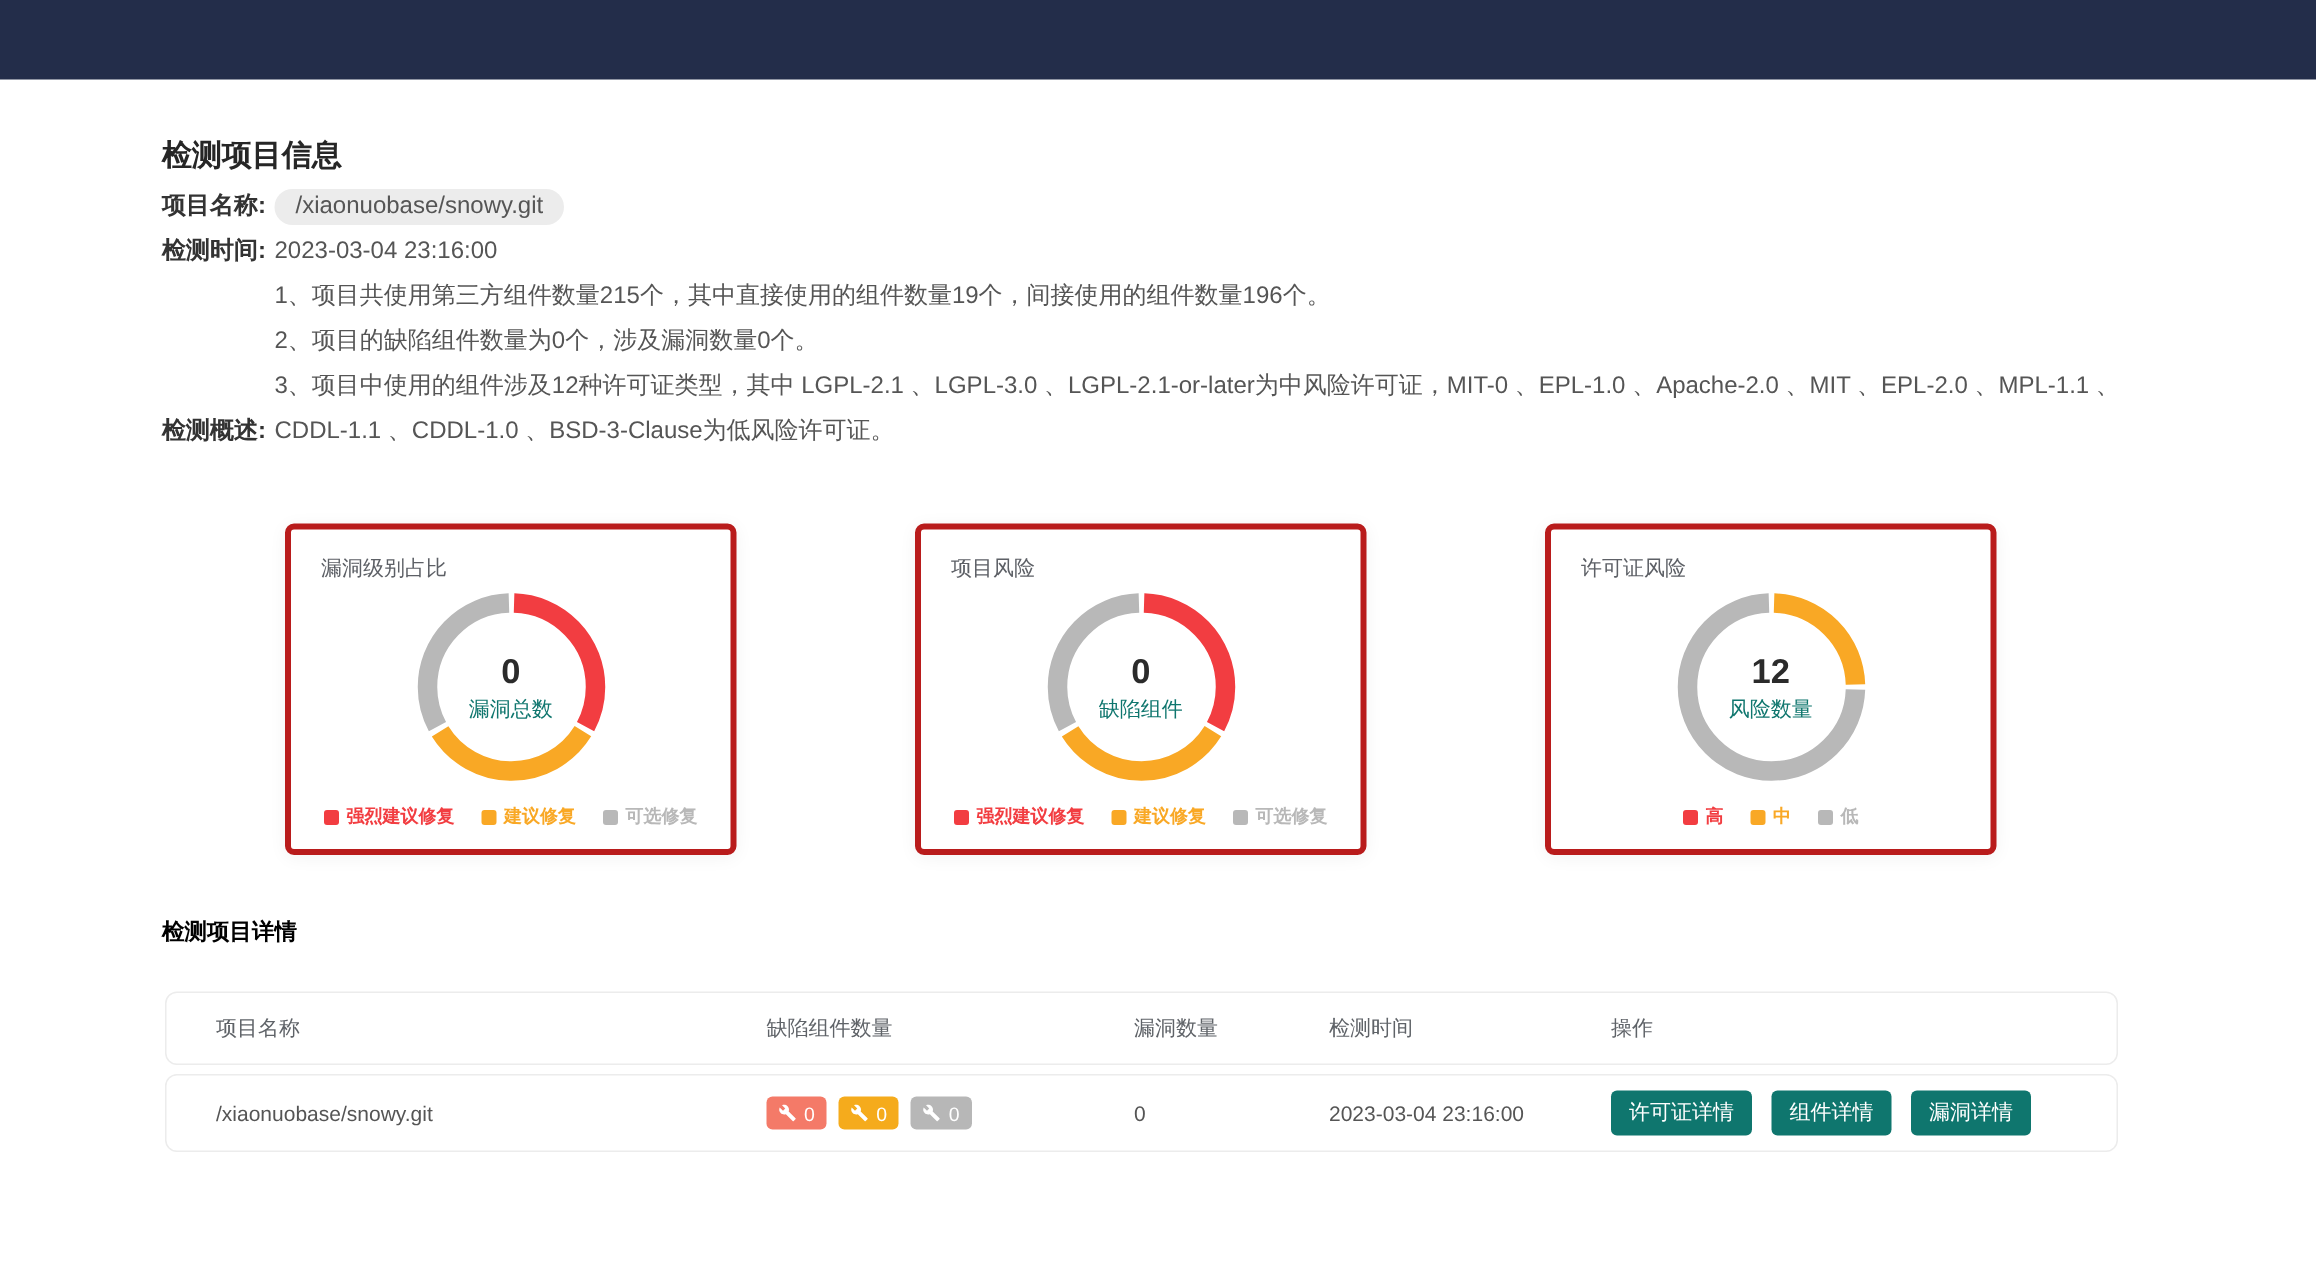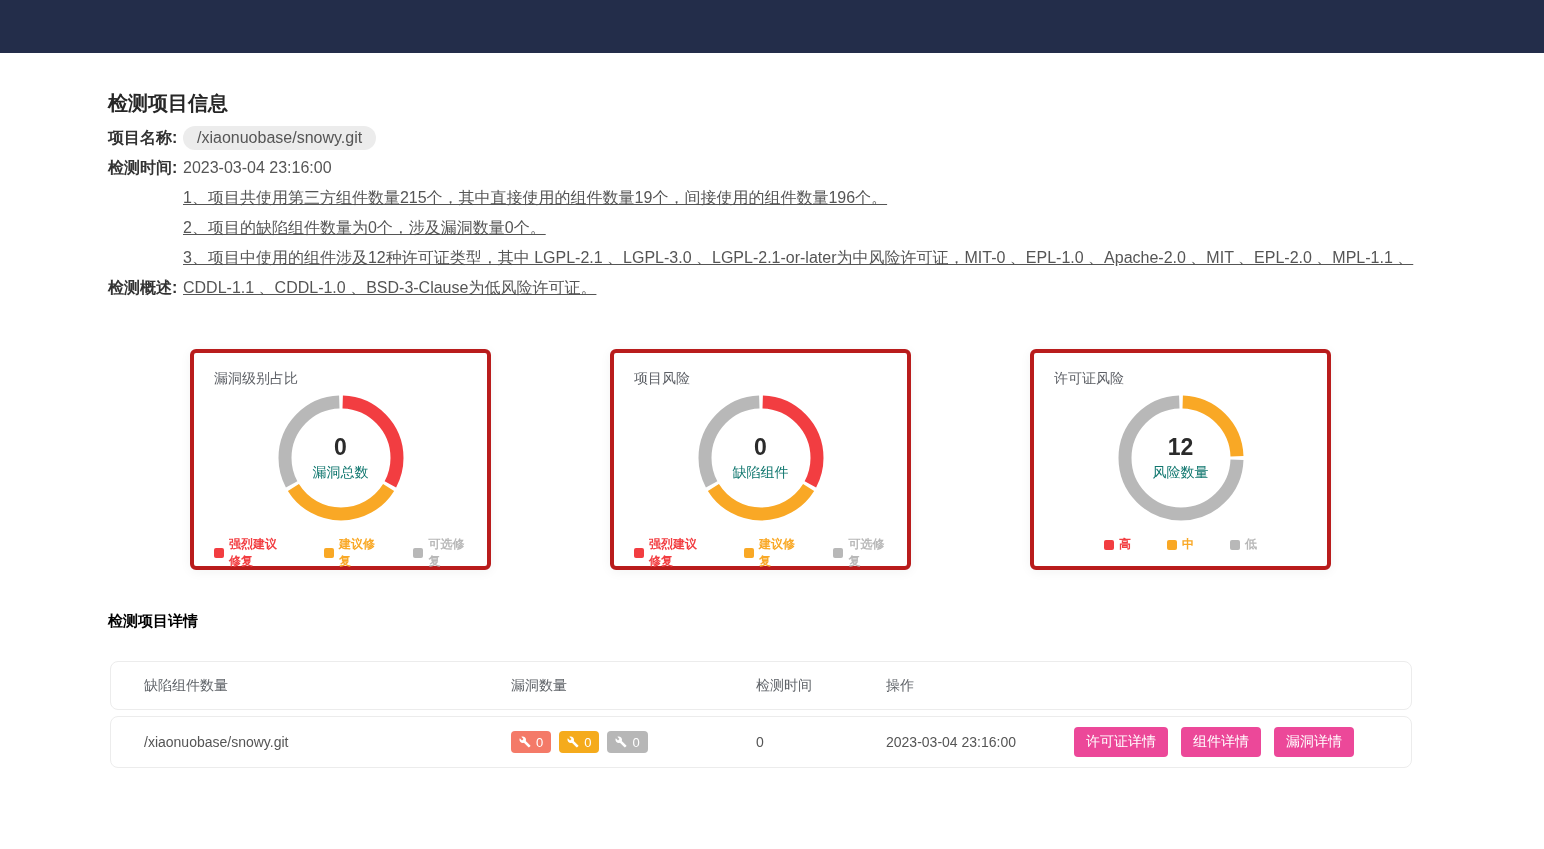--- a/index.html
+++ b/index.html
@@ -13,56 +13,56 @@
   .topbar { height: 53px; background: #232d4a; }
   .content { padding: 37px 40px 90px 108px; }
 
   .page-title { font-size: 20px; font-weight: bold; color: #262626; margin: 0 0 6px 0; }
 
   .info-row { display: flex; align-items: center; min-height: 30px; font-size: 16px; color: #555; }
   .info-row.summary-row { align-items: flex-end; }
   .info-label { width: 75px; font-weight: bold; color: #333; flex-shrink: 0; line-height: 30px; }
   .pill { background: #ececec; border-radius: 12px; padding: 3px 14px; color: #555; }
   .summary-lines { flex: 1; }
-  .summary-line { line-height: 30px; white-space: nowrap; text-decoration: underline; }
+  .summary-line { line-height: 30px; white-space: nowrap; }
 
   .charts-row { display: flex; gap: 119px; margin: 46px 0 0 82px; }
   .chart-card {
     width: 301px; height: 221px; background: #fff;
     border: 4px solid #b91c1c; border-radius: 6px;
     box-shadow: 0 2px 12px rgba(0,0,0,0.05);
     padding: 17px 20px;
   }
   .chart-title { font-size: 14px; color: #5d6066; }
   .donut-wrap { position: relative; width: 130px; height: 130px; margin: 5px auto 0; }
   .donut-center { position: absolute; inset: 0; display: flex; flex-direction: column; align-items: center; justify-content: center; pointer-events: none; }
   .donut-value { font-size: 23px; font-weight: bold; color: #2b2b2b; }
   .donut-label { font-size: 14px; color: #0f766e; margin-top: 3px; }
-  .legend { display: flex; justify-content: center; gap: 36px; margin-top: 13px; font-size: 12px; }
+  .legend { display: flex; justify-content: center; gap: 18px; margin-top: 13px; font-size: 12px; }
   .legend-item { display: flex; align-items: center; gap: 5px; cursor: pointer; font-weight: bold; }
   .legend-swatch { width: 10px; height: 10px; border-radius: 2px; flex-shrink: 0; }
 
   .details-title { font-size: 15px; font-weight: bold; color: #000000; margin: 42px 0 0 0; }
   .table-card {
     width: 1302px; margin-left: 2px; background: #fff;
     border: 1px solid #ececec; border-radius: 8px;
     display: grid; grid-template-columns: 367px 245px 130px 188px 1fr;
     align-items: center; padding-left: 33px; font-size: 14px;
   }
   .table-card.header { height: 49px; margin-top: 30px; color: #5f6368; }
   .table-card.datarow { height: 52px; margin-top: 6px; color: #555; }
 
   .badges { display: flex; gap: 8px; }
   .badge { display: inline-flex; align-items: center; gap: 5px; height: 22px; padding: 0 8px; border-radius: 4px; color: #fff; font-size: 13px; }
   .badge svg { display: block; }
 
   .actions { display: flex; gap: 13px; }
   .action-btn {
     height: 30px; padding: 0 12px; border: none; border-radius: 4px;
-    background: #ec4899; color: #fff; font-size: 14px;
+    background: #0f766e; color: #fff; font-size: 14px;
     font-family: inherit; cursor: pointer; white-space: nowrap;
   }
 </style>
 </head>
 <body>
 
 <div class="topbar"></div>
 
 <div class="content">
   <h1 class="page-title">检测项目信息</h1>
@@ -166,20 +166,21 @@
             <span class="legend-swatch" style="background: rgb(184, 184, 184);"></span>
             <span style="color: rgb(184, 184, 184);">低</span>
           </span>
         </div>
       </div>
     </div>
 
   <h2 class="details-title">检测项目详情</h2>
 
   <div class="table-card header" id="table-header">
+      <span>项目名称</span>
       <span>缺陷组件数量</span>
       <span>漏洞数量</span>
       <span>检测时间</span>
       <span>操作</span>
     </div>
   <div class="table-card datarow" id="table-row">
       <span>/xiaonuobase/snowy.git</span>
       <div class="badges">
         <span class="badge" style="background: rgb(244, 122, 104);">
           <svg width="12" height="12" viewBox="0 0 24 24">

